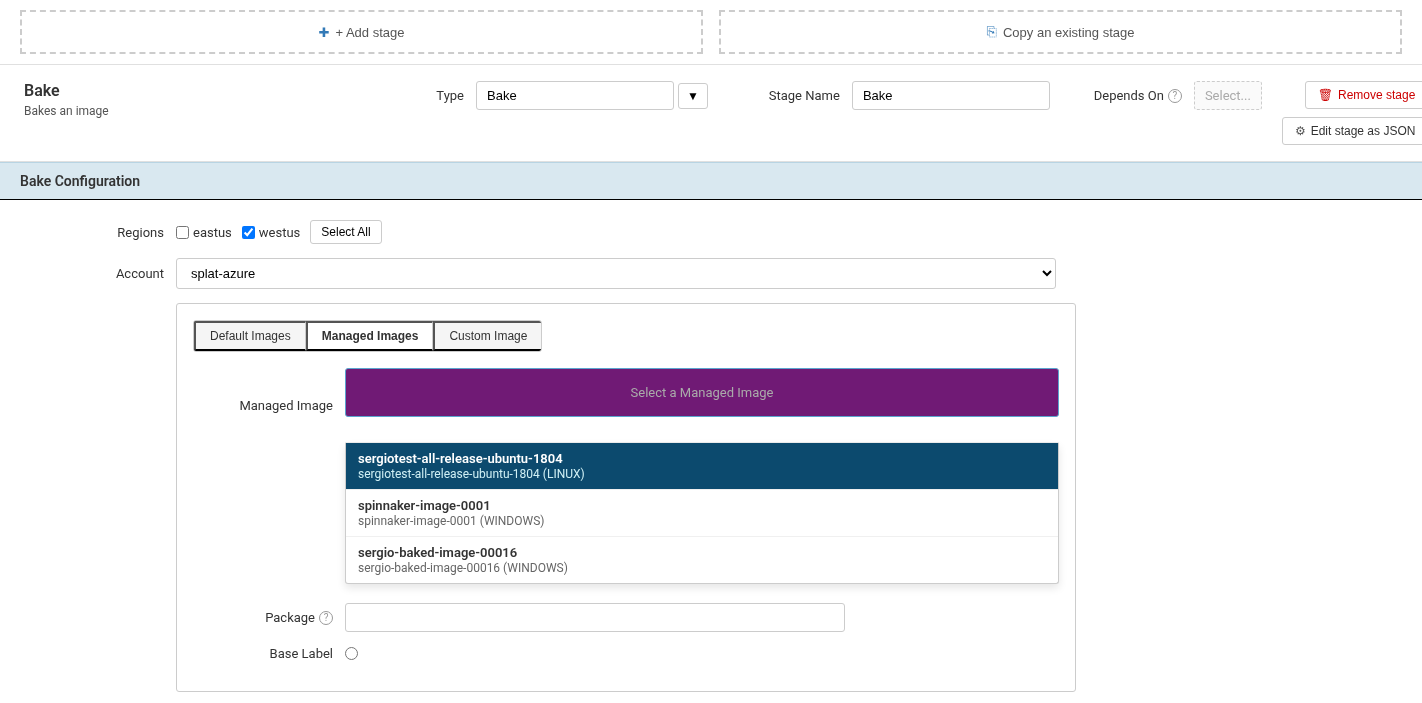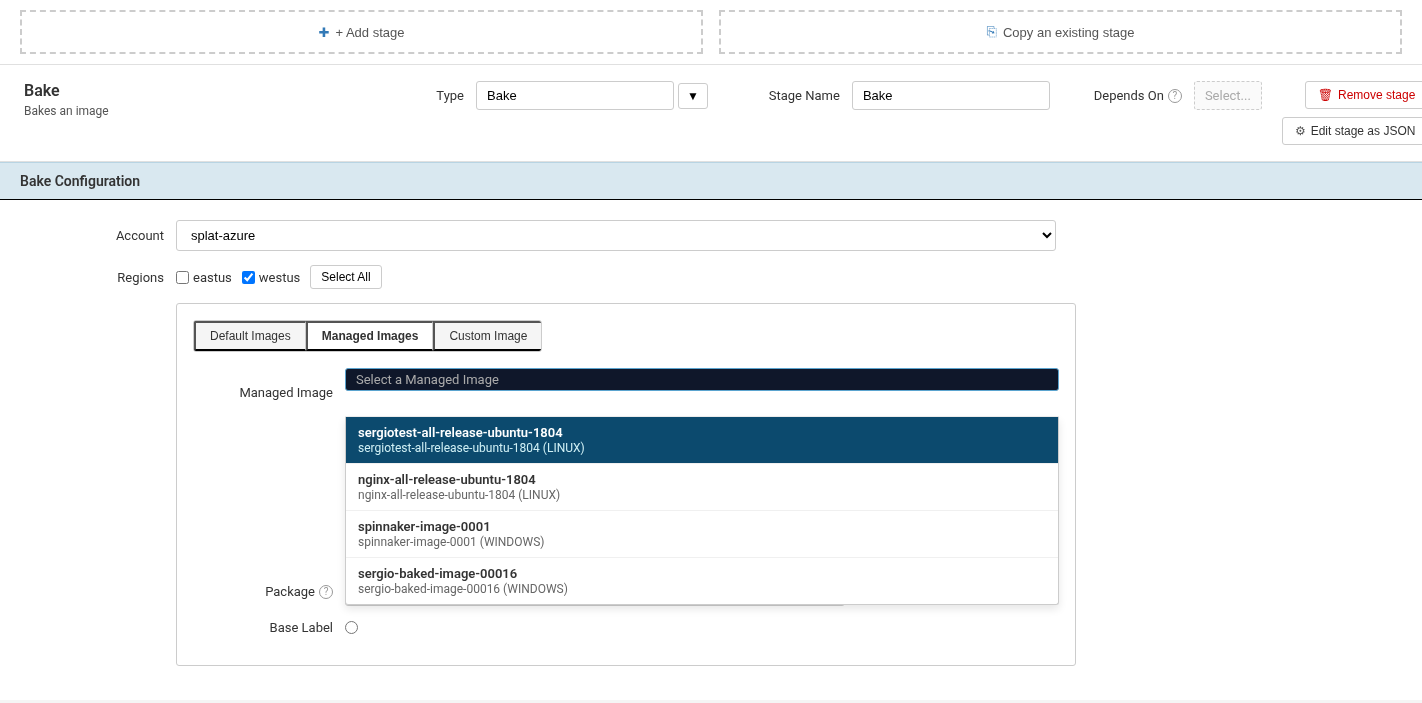--- a/index.html
+++ b/index.html
@@ -250,30 +250,30 @@
       margin-bottom: 14px;
     }
 
     .dropdown-container {
       position: relative;
       max-width: 860px;
     }
 
     .dropdown-trigger {
       width: 100%;
-      padding: 3px 10px;
+      padding: 16px 10px;
       border: 1px solid #5ba4cf;
       border-radius: 3px;
       font-size: 13px;
       color: #aaa;
-      background: #0f172a;
-      cursor: pointer;
-      display: flex;
-      align-items: center;
-      justify-content: flex-start;
+      background: #701a75;
+      cursor: pointer;
+      display: flex;
+      align-items: center;
+      justify-content: center;
     }
 
     .dropdown-search {
       width: 100%;
       padding: 5px 8px;
       border: none;
       border-bottom: 1px solid #eee;
       font-size: 13px;
       outline: none;
     }
@@ -397,47 +397,47 @@
       <span>Edit stage as JSON</span>
     </button>
   </div>
 </div>
 
 <div class="section-header">
   <span>Bake Configuration</span>
 </div>
 
 <div class="config-body">
-
-  <div class="config-form-row">
-    <label class="config-label">Account</label>
-    <select class="config-select">
-      <option>splat-azure</option>
-      <option>prod-azure</option>
-      <option>dev-azure</option>
-    </select>
-  </div>
 
   <div class="config-form-row">
     <label class="config-label">Regions</label>
     <div class="regions-wrap">
       <label class="region-check">
         <input type="checkbox" class="checkbox-input" style="">
         <span>eastus</span>
       </label>
       <label class="region-check">
         <input type="checkbox" class="checkbox-input" checked="" style="">
         <span>westus</span>
       </label>
       <button class="btn-select-all">
         <span>Select All</span>
       </button>
     </div>
   </div>
 
+  <div class="config-form-row">
+    <label class="config-label">Account</label>
+    <select class="config-select">
+      <option>splat-azure</option>
+      <option>prod-azure</option>
+      <option>dev-azure</option>
+    </select>
+  </div>
+
   <div class="config-form-row" style="align-items:flex-start;">
     <div class="config-label"></div>
     <div class="image-tabs-container">
 
       <div class="image-tabs">
         <button class="image-tab">
           <span>Default Images</span>
         </button>
         <button class="image-tab active">
           <span>Managed Images</span>
@@ -455,24 +455,20 @@
           </div>
           <input type="text" class="dropdown-search" placeholder="" style="">
 
           <div class="dropdown-list">
 
             <div class="dropdown-item selected">
               <div class="dropdown-item-title">sergiotest-all-release-ubuntu-1804</div>
               <div class="dropdown-item-subtitle">sergiotest-all-release-ubuntu-1804 (LINUX)</div>
             </div>
 
-            <div class="dropdown-item">
-              <div class="dropdown-item-title">nginx-all-release-ubuntu-1804</div>
-              <div class="dropdown-item-subtitle">nginx-all-release-ubuntu-1804 (LINUX)</div>
-            </div>
 
             <div class="dropdown-item">
               <div class="dropdown-item-title">spinnaker-image-0001</div>
               <div class="dropdown-item-subtitle">spinnaker-image-0001 (WINDOWS)</div>
             </div>
 
             <div class="dropdown-item">
               <div class="dropdown-item-title">sergio-baked-image-00016</div>
               <div class="dropdown-item-subtitle">sergio-baked-image-00016 (WINDOWS)</div>
             </div>

